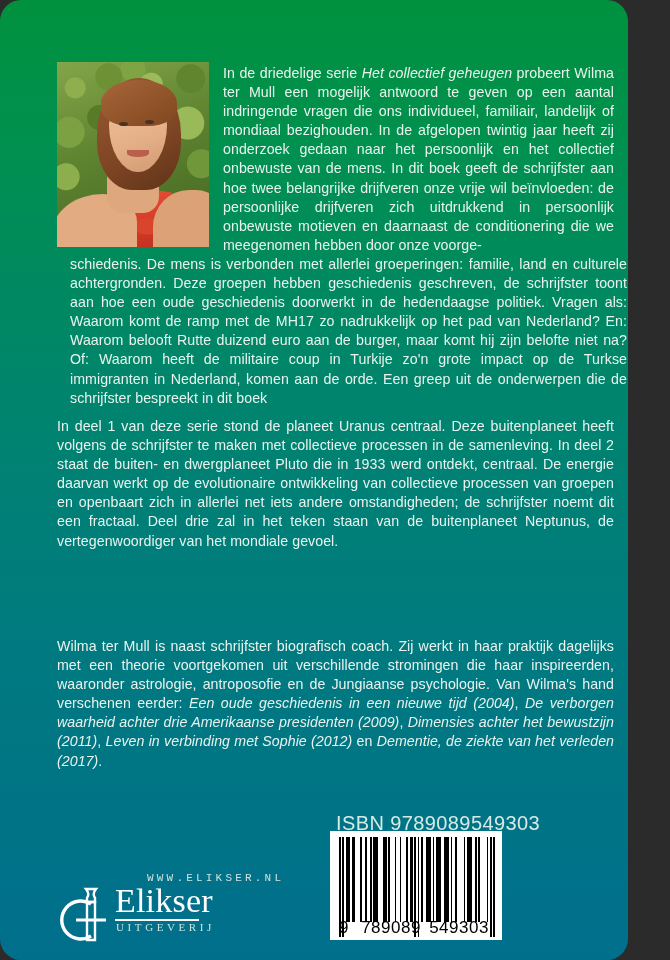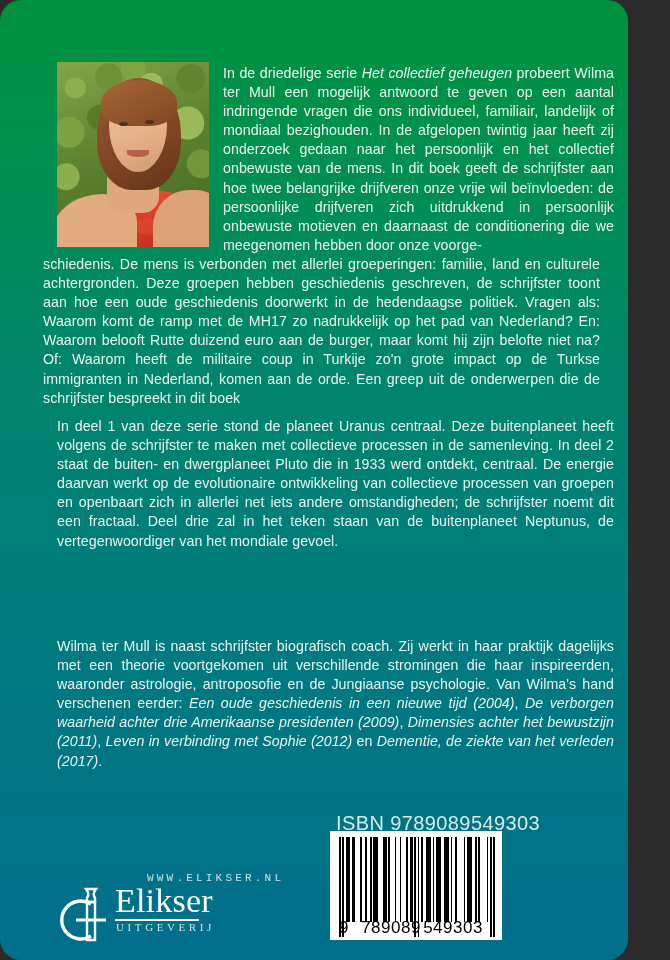--- a/index.html
+++ b/index.html
@@ -138,21 +138,21 @@
     text-align: justify;
     text-justify: inter-word;
     letter-spacing: 0.05px;
   }
   #para-intro {
     left: 223px;
     top: 64px;
     width: 391px;
   }
   #para-intro-wrap {
-    left: 43px;
+    left: 70px;
     top: 255px;
     width: 557px;
   }
   #para-2 { left: 57px; top: 417px; width: 557px; }
   #para-3 { left: 57px; top: 560px; width: 557px; }
   #para-4 { left: 57px; top: 637px; width: 557px; }
   .copy em { font-style: italic; }
 
   
   #isbn-text {
@@ -195,21 +195,21 @@
     height: 19px;
     display: flex;
     align-items: center;
     font-family: "Liberation Sans", "DejaVu Sans", sans-serif;
     font-size: 17px;
     color: #000;
     letter-spacing: 0.5px;
   }
   #barcode .digits .d-lead { width: 16px; text-align: center; }
   #barcode .digits .d-left { width: 62px; text-align: center; margin-left: 8px; }
-  #barcode .digits .d-right { width: 62px; text-align: center; margin-left: 0; }
+  #barcode .digits .d-right { width: 62px; text-align: center; margin-left: 6px; }
 
   
   #logo-block {
     position: absolute;
     left: 60px;
     top: 884px;
     width: 250px;
     height: 62px;
   }
   #logo-mark {

